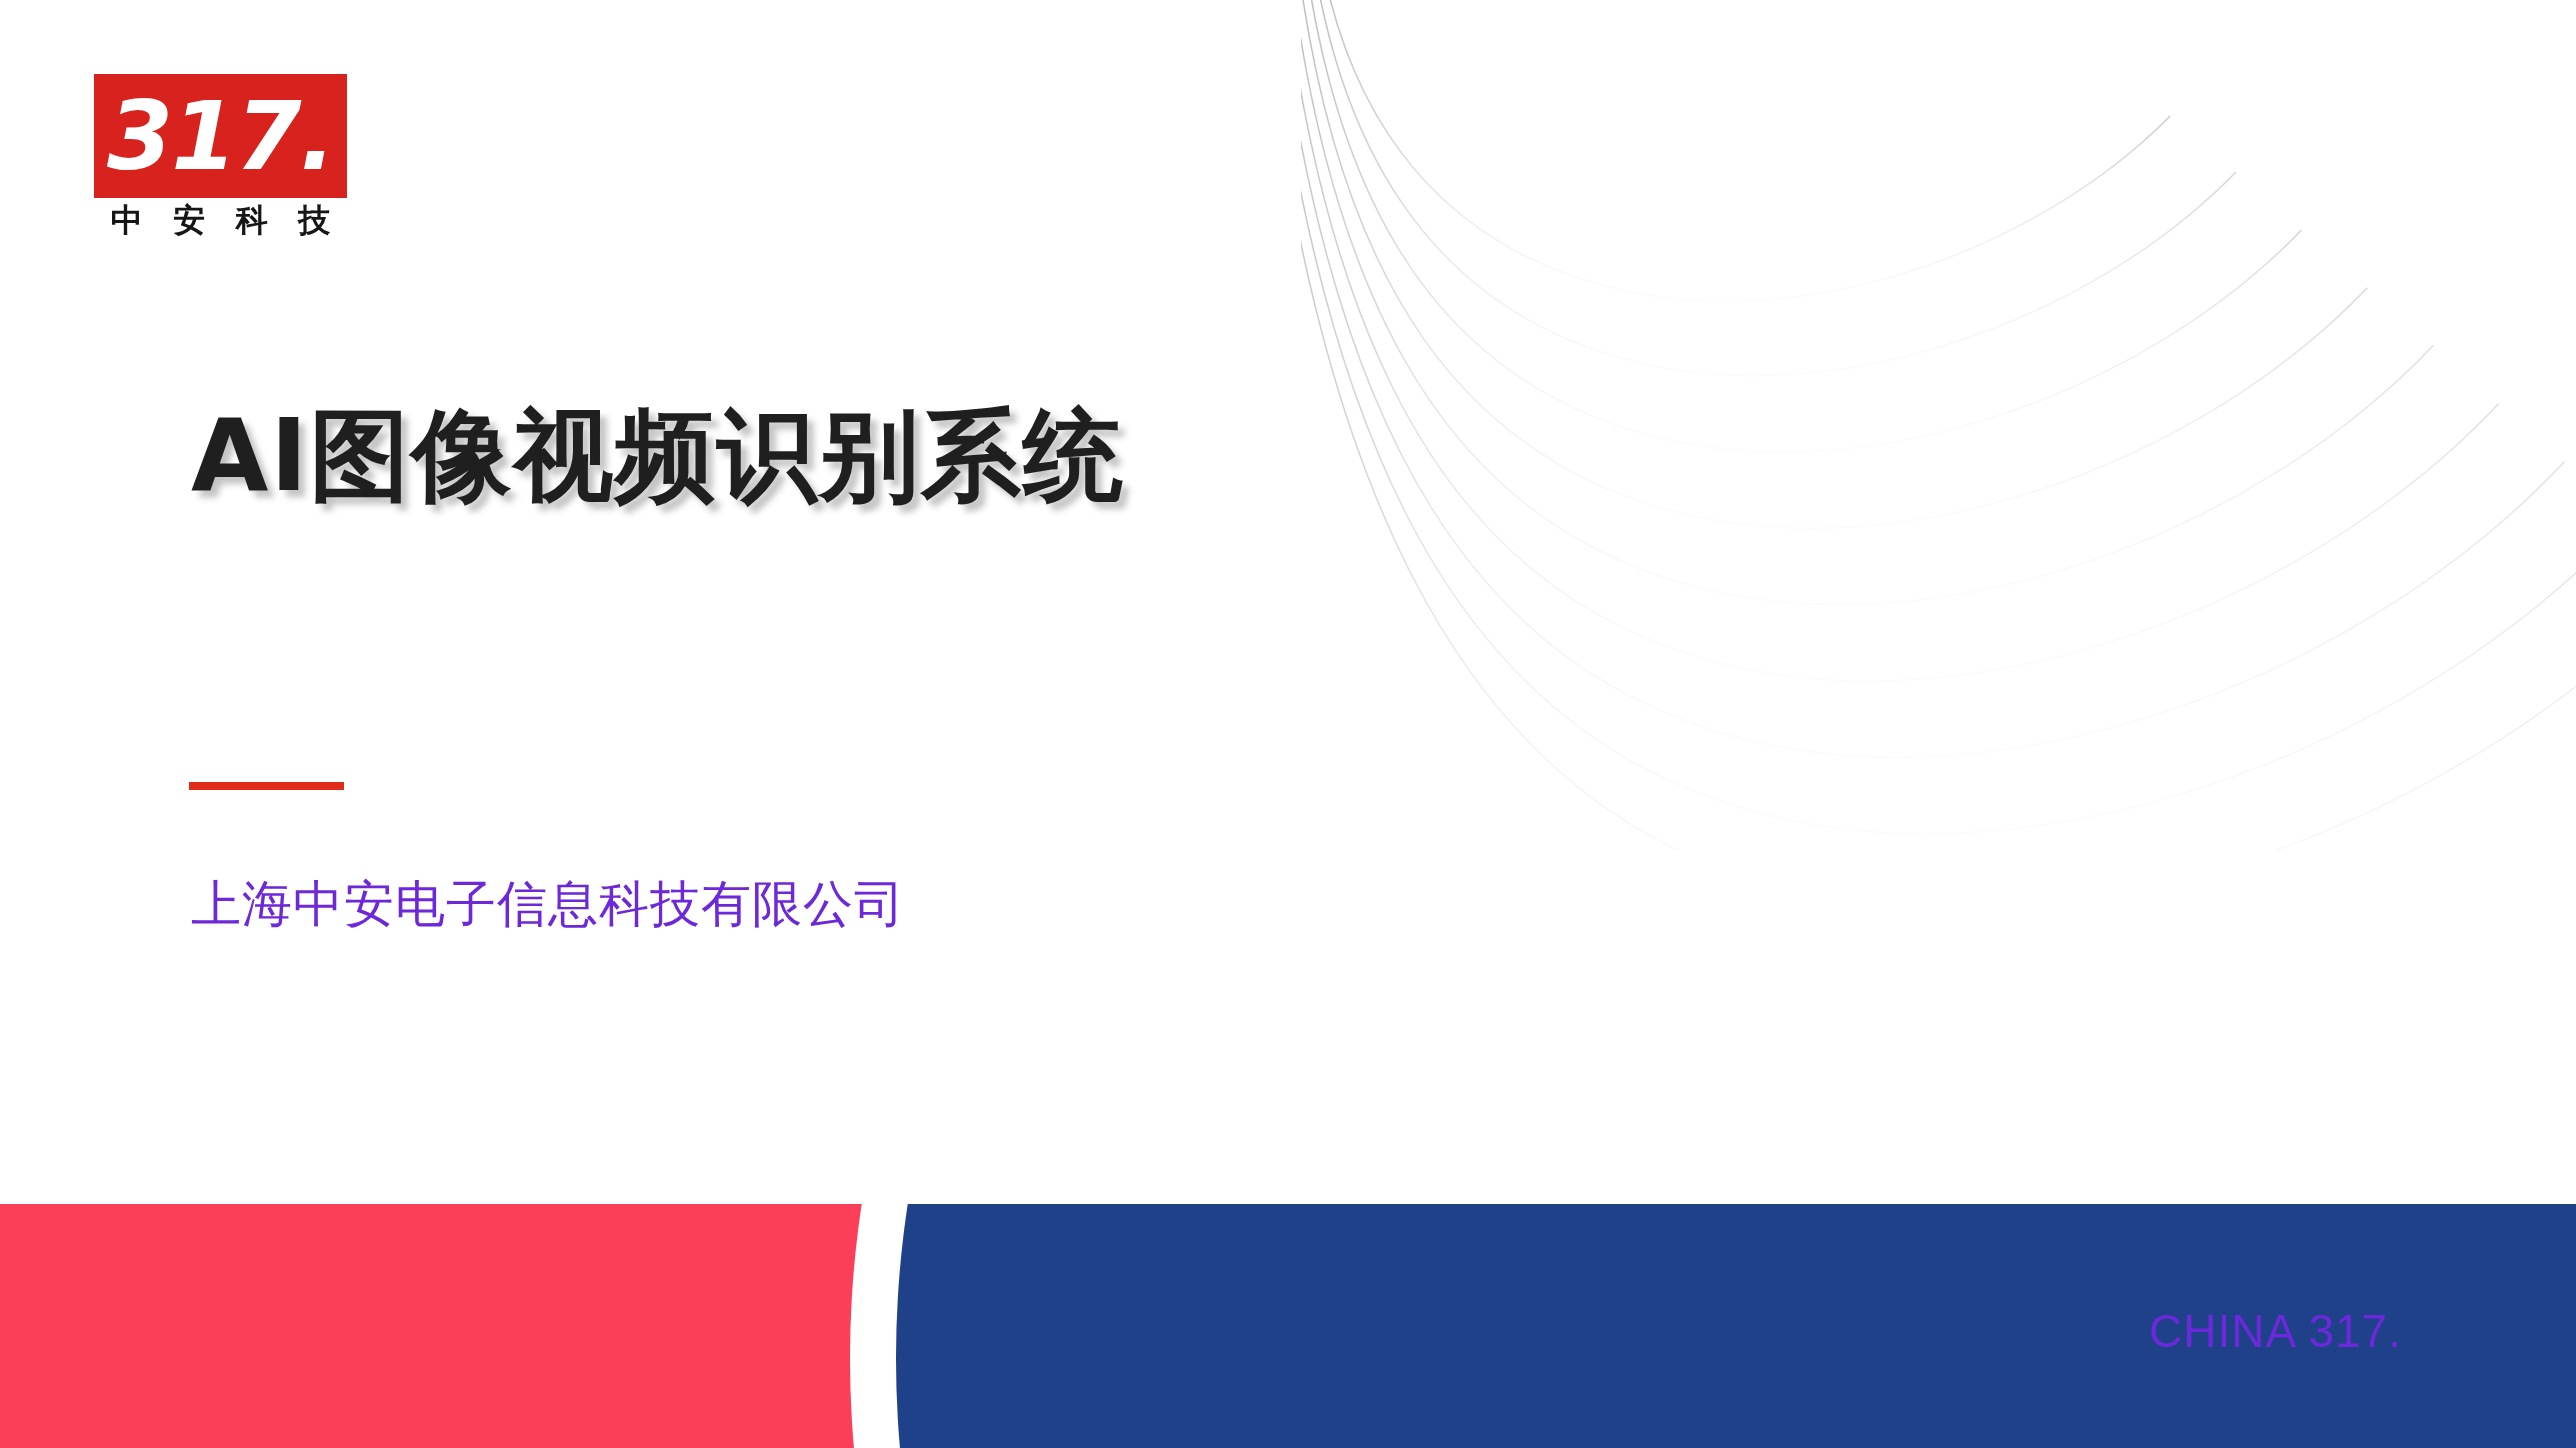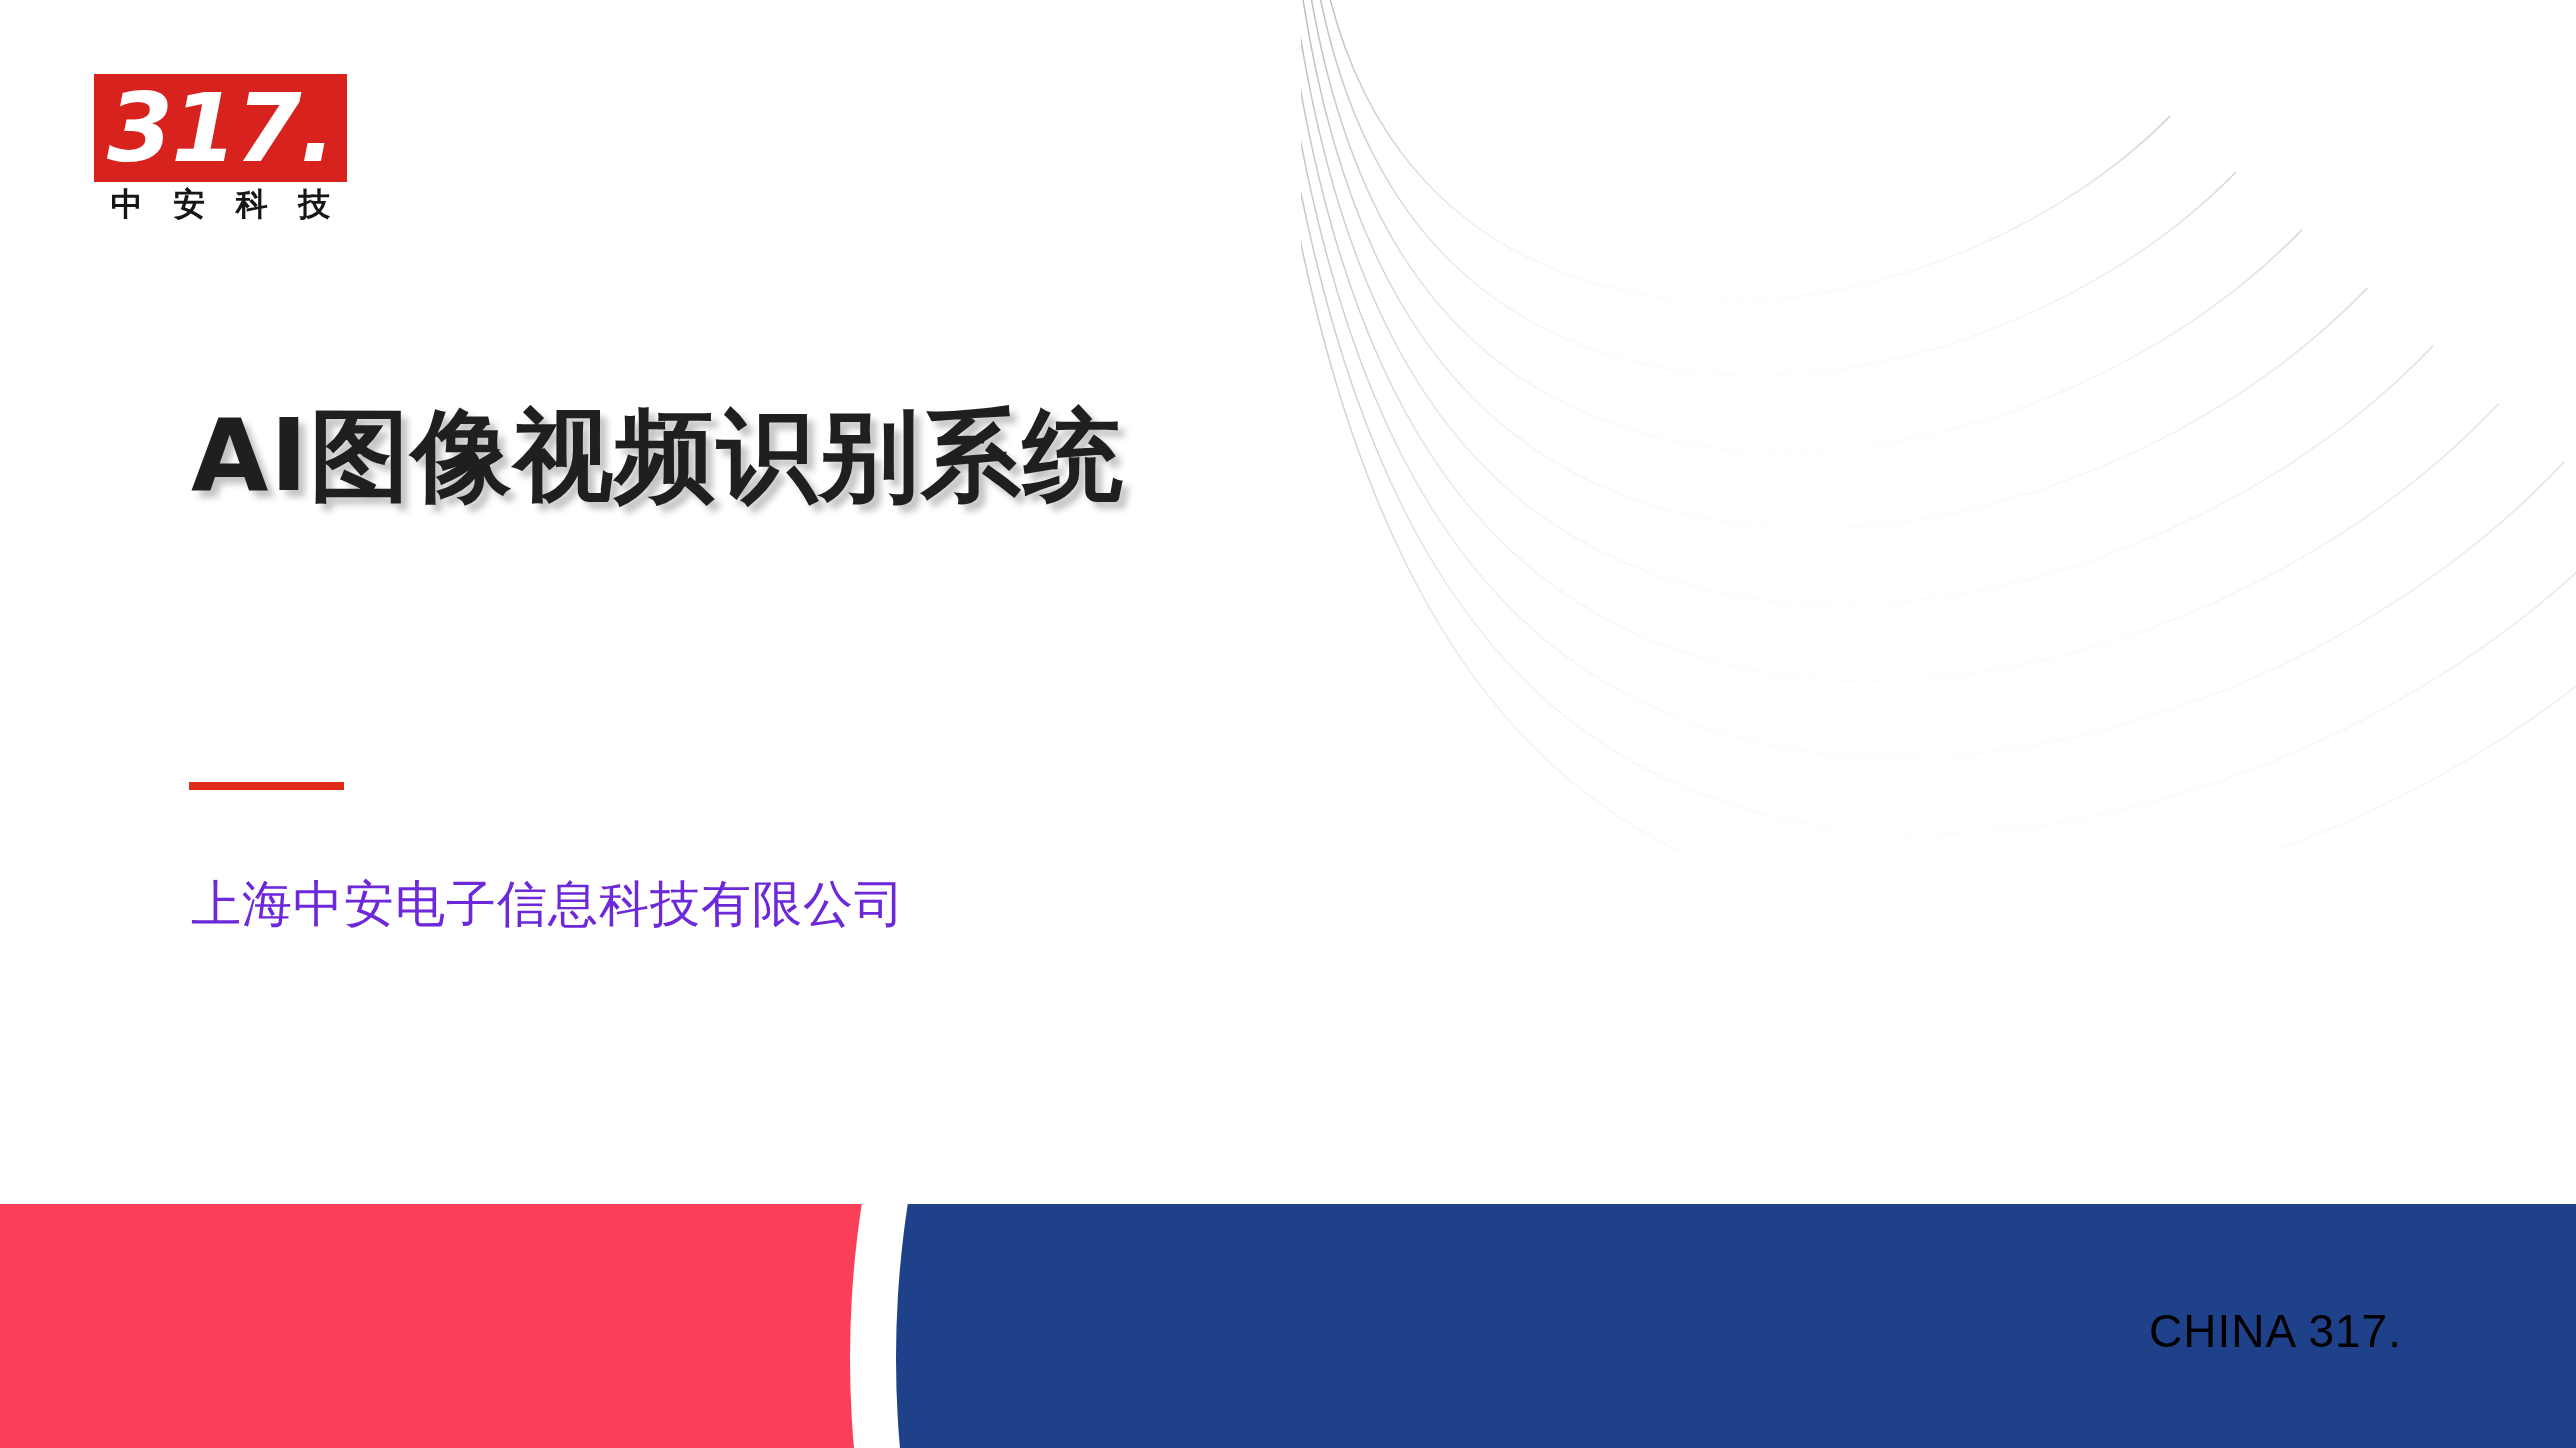--- a/index.html
+++ b/index.html
@@ -33,21 +33,21 @@
   
   #logo {
     position: absolute;
     left: 94px;
     top: 74px;
     width: 253px;
   }
   #logo-mark {
     position: relative;
     width: 253px;
-    height: 108px;
+    height: 124px;
     background: #D8221E;
     display: block;
   }
   #logo-mark-text {
     position: absolute;
     left: 0;
     right: 0;
     top: 50%;
     transform: translateY(-50%);
     text-align: center;
@@ -150,21 +150,21 @@
     top: -1101px;
     width: 3091px;
     height: 2511px;
     background: #1E4189;
     border-radius: 50% 0 0 50% / 50% 0 0 50%;
   }
   #banner-label {
     position: absolute;
     right: 174px;
     top: 104px;
-    color: #000000;
+    color: #6d28d9;
     font-family: "Liberation Sans", sans-serif;
     font-weight: 400;
     font-size: 46px;
     line-height: 1;
     letter-spacing: 1px;
     white-space: nowrap;
   }
 </style>
 </head>
 <body>

